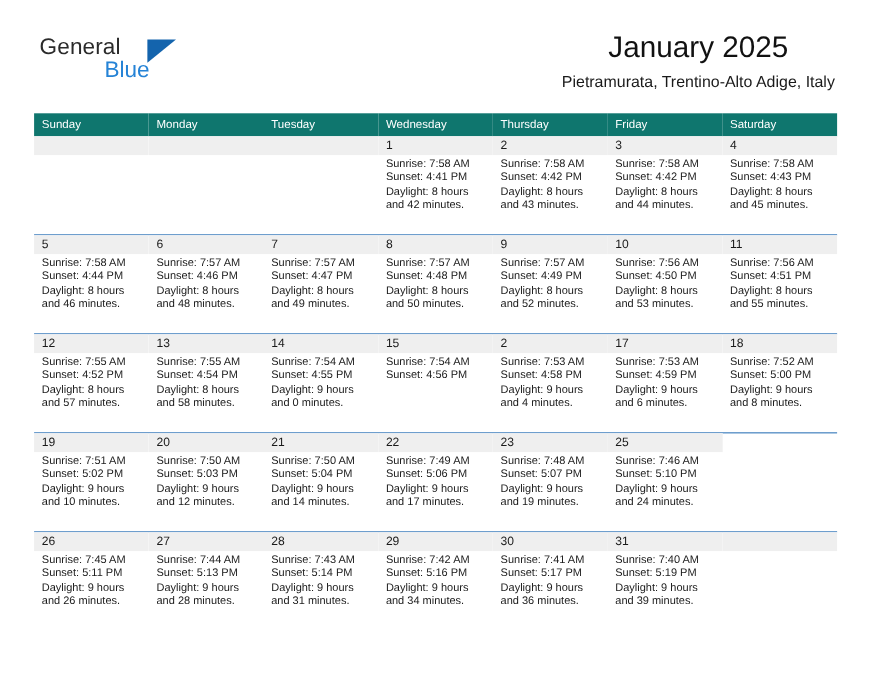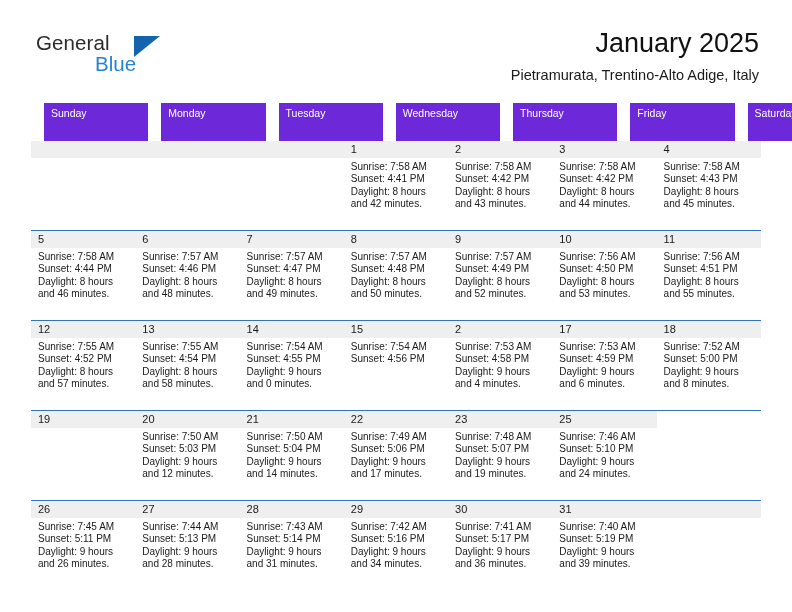--- a/index.html
+++ b/index.html
@@ -65,20 +65,21 @@
     top: 28px;
     text-align: right;
   }
   .cal-title {
     font-size: 27px;
     color: #111111;
     line-height: 1.15;
     font-weight: normal;
     margin: 0;
     font-family: "Liberation Sans", sans-serif;
+    text-align: center;
   }
   .cal-sub {
     font-size: 14.5px;
     color: #1a1a1a;
     margin-top: 8px;
     font-family: "Liberation Sans", sans-serif;
   }
 
   
   .cal {
@@ -91,28 +92,27 @@
     display: flex;
     width: 730px;
   }
   .cell {
     width: 104.28px;
     flex: 0 0 104.28px;
   }
 
   
   .head-row .cell {
-    background: #6d28d9;
-    height: 38px;
+    background: #0f766e;
+    height: 21px;
     color: #ffffff;
     font-size: 10.5px;
     padding: 5px 0 0 7px;
     line-height: 1;
     font-family: "Liberation Sans", sans-serif;
-    margin-left: 13px;
   }
 
   
   .week {
     position: relative;
     border-top: 1.2px solid #3175b8;
   }
   .week:first-of-type { border-top: none; }
   .week .cell {
     height: 89px;
@@ -324,20 +324,25 @@
             <div class="info">
               <div>Sunrise: 7:52 AM</div>
               <div>Sunset: 5:00 PM</div>
               <div class="dl">Daylight: 9 hours and 8 minutes.</div>
             </div>
           </div>
         </div>
         <div class="row week">
           <div class="cell">
             <div class="daynum-band">19</div>
+            <div class="info">
+              <div>Sunrise: 7:51 AM</div>
+              <div>Sunset: 5:02 PM</div>
+              <div class="dl">Daylight: 9 hours and 10 minutes.</div>
+            </div>
           </div>
           <div class="cell">
             <div class="daynum-band">20</div>
             <div class="info">
               <div>Sunrise: 7:50 AM</div>
               <div>Sunset: 5:03 PM</div>
               <div class="dl">Daylight: 9 hours and 12 minutes.</div>
             </div>
           </div>
           <div class="cell">

